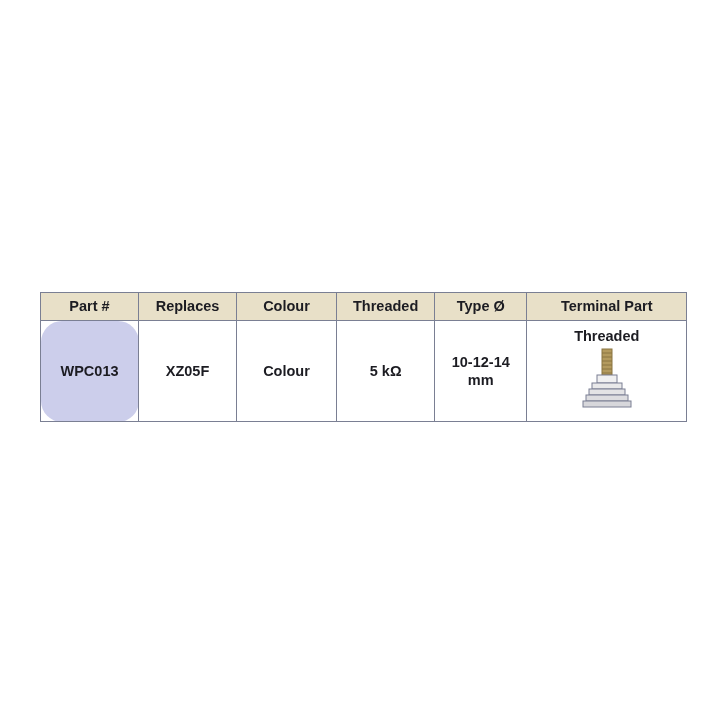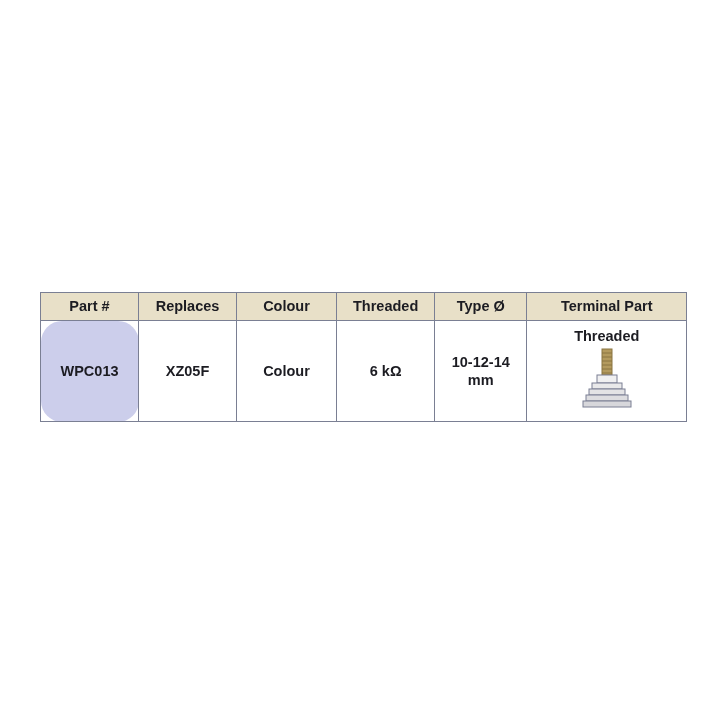--- a/index.html
+++ b/index.html
@@ -97,21 +97,21 @@
         <th>Threaded</th>
         <th>Type Ø</th>
         <th>Terminal Part</th>
       </tr>
     </thead>
     <tbody>
       <tr>
         <td class="partnum">WPC013</td>
         <td>XZ05F</td>
         <td>Colour</td>
-        <td>6 kΩ</td>
+        <td>5 kΩ</td>
         <td>10-12-14 mm</td>
         <td>
           <div class="terminal-cell-inner">
             <div class="terminal-label">Threaded</div>
             <div class="terminal-graphic">
               <svg width="60" height="62" viewBox="0 0 60 62" xmlns="http://www.w3.org/2000/svg">
 
                 <rect x="25" y="2" width="10" height="26" fill="#b39a5e" stroke="#8a7440" stroke-width="1"></rect>
                 <line x1="25" y1="6" x2="35" y2="6" stroke="#8a7440" stroke-width="1"></line>
                 <line x1="25" y1="10" x2="35" y2="10" stroke="#8a7440" stroke-width="1"></line>

